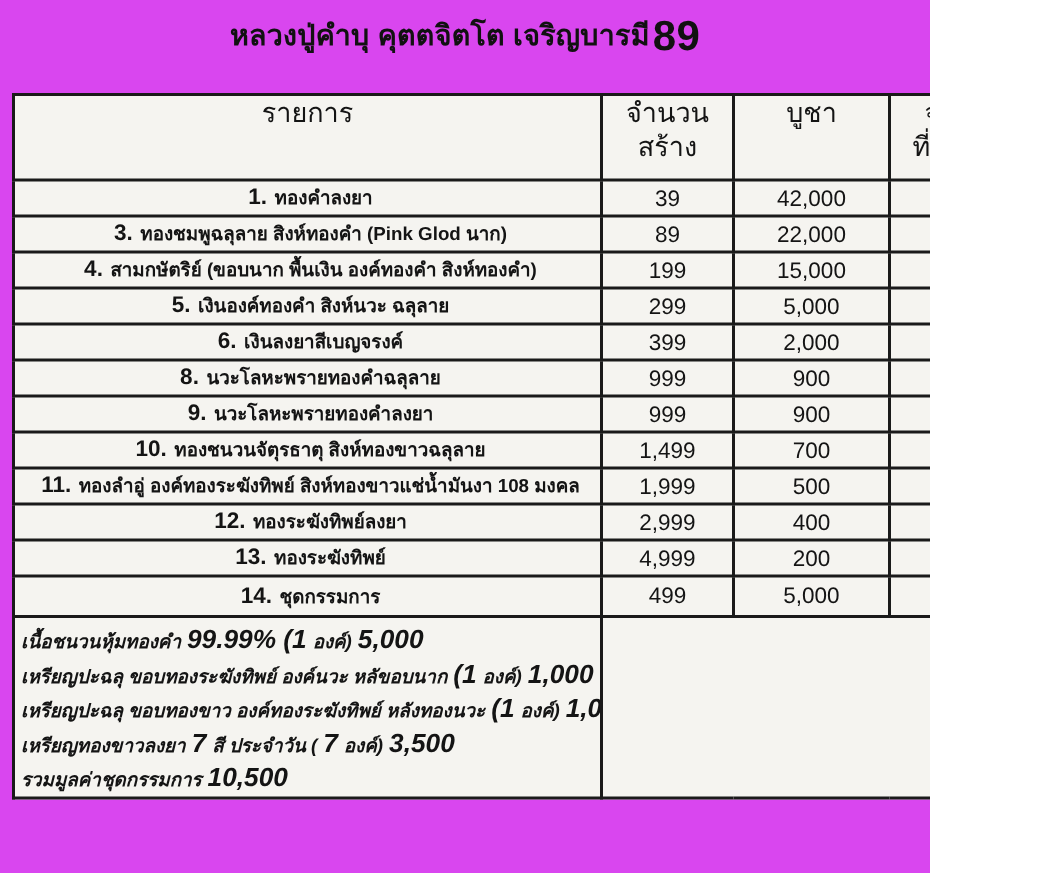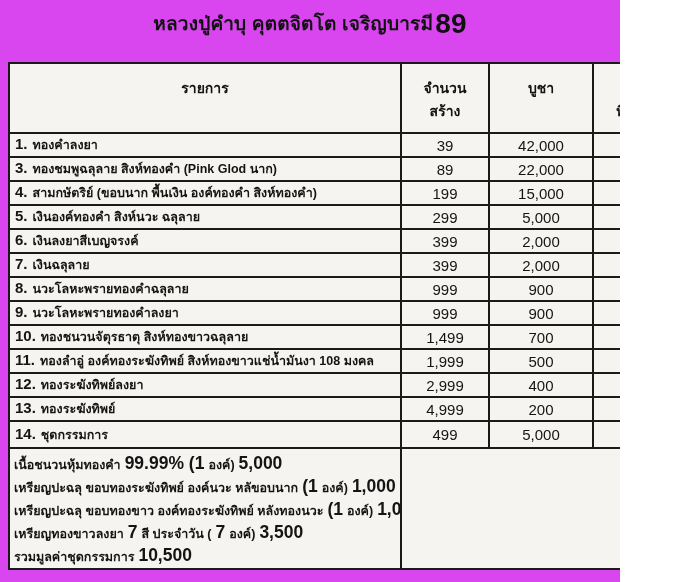--- a/index.html
+++ b/index.html
@@ -32,48 +32,48 @@
     background:#f5f4f0;
   }
   .price-table th, .price-table td {
     border:2px solid #1a1a1a;
     overflow:hidden;
     white-space:nowrap;
   }
   .price-table thead th {
     height:54px;
     vertical-align:top;
-    padding-top:13px;
-    font-size:14px;
-    font-weight:bold;
+    padding-top:0;
+    font-size:18px;
+    font-weight:normal;
     line-height:23px;
     text-align:center;
   }
-  .price-table tbody td { height:20px; }
+  .price-table tbody td { height:20px;text-align:center; }
   .item-cell {
     padding-left:5px;
     font-weight:bold;
     font-size:12.5px;
     text-align:left;
   }
   .row-no { font-size:15px; margin-right:5px; }
   .num-col {
     text-align:center;
     font-weight:normal;
     font-size:15px;
   }
   tbody tr:last-child td.booked { font-size:20px; }
   td.footer-cell {
     vertical-align:top;
     padding:4px 2px 0 4px;
     height:108px;
   }
   td.footer-empty { background:#f5f4f0; }
   .ft { line-height:21px; white-space:nowrap; }
-  .ft span { margin-right:4px; }
+  .ft span { margin-right:4px;font-style:italic; }
   .ft .thai { font-weight:bold; font-size:12.5px; }
   .ft .big  { font-weight:bold; font-size:17.5px; }
   .ft span:empty { display:none; }
 </style>
 </head>
 <body>
 
 <div class="page">
 
   <div class="doc-title">
@@ -135,26 +135,20 @@
     <td class="num-col booked">2</td>
   </tr>
 
   <tr>
     <td class="item-cell"><span class="row-no">6.</span><span class="row-item">เงินลงยาสีเบญจรงค์</span></td>
     <td class="num-col">399</td>
     <td class="num-col">2,000</td>
     <td class="num-col booked">5</td>
   </tr>
 
-  <tr>
-    <td class="item-cell"><span class="row-no">7.</span><span class="row-item">เงินฉลุลาย</span></td>
-    <td class="num-col">399</td>
-    <td class="num-col">2,000</td>
-    <td class="num-col booked">5</td>
-  </tr>
 
   <tr>
     <td class="item-cell"><span class="row-no">8.</span><span class="row-item">นวะโลหะพรายทองคำฉลุลาย</span></td>
     <td class="num-col">999</td>
     <td class="num-col">900</td>
     <td class="num-col booked">5</td>
   </tr>
 
   <tr>
     <td class="item-cell"><span class="row-no">9.</span><span class="row-item">นวะโลหะพรายทองคำลงยา</span></td>

